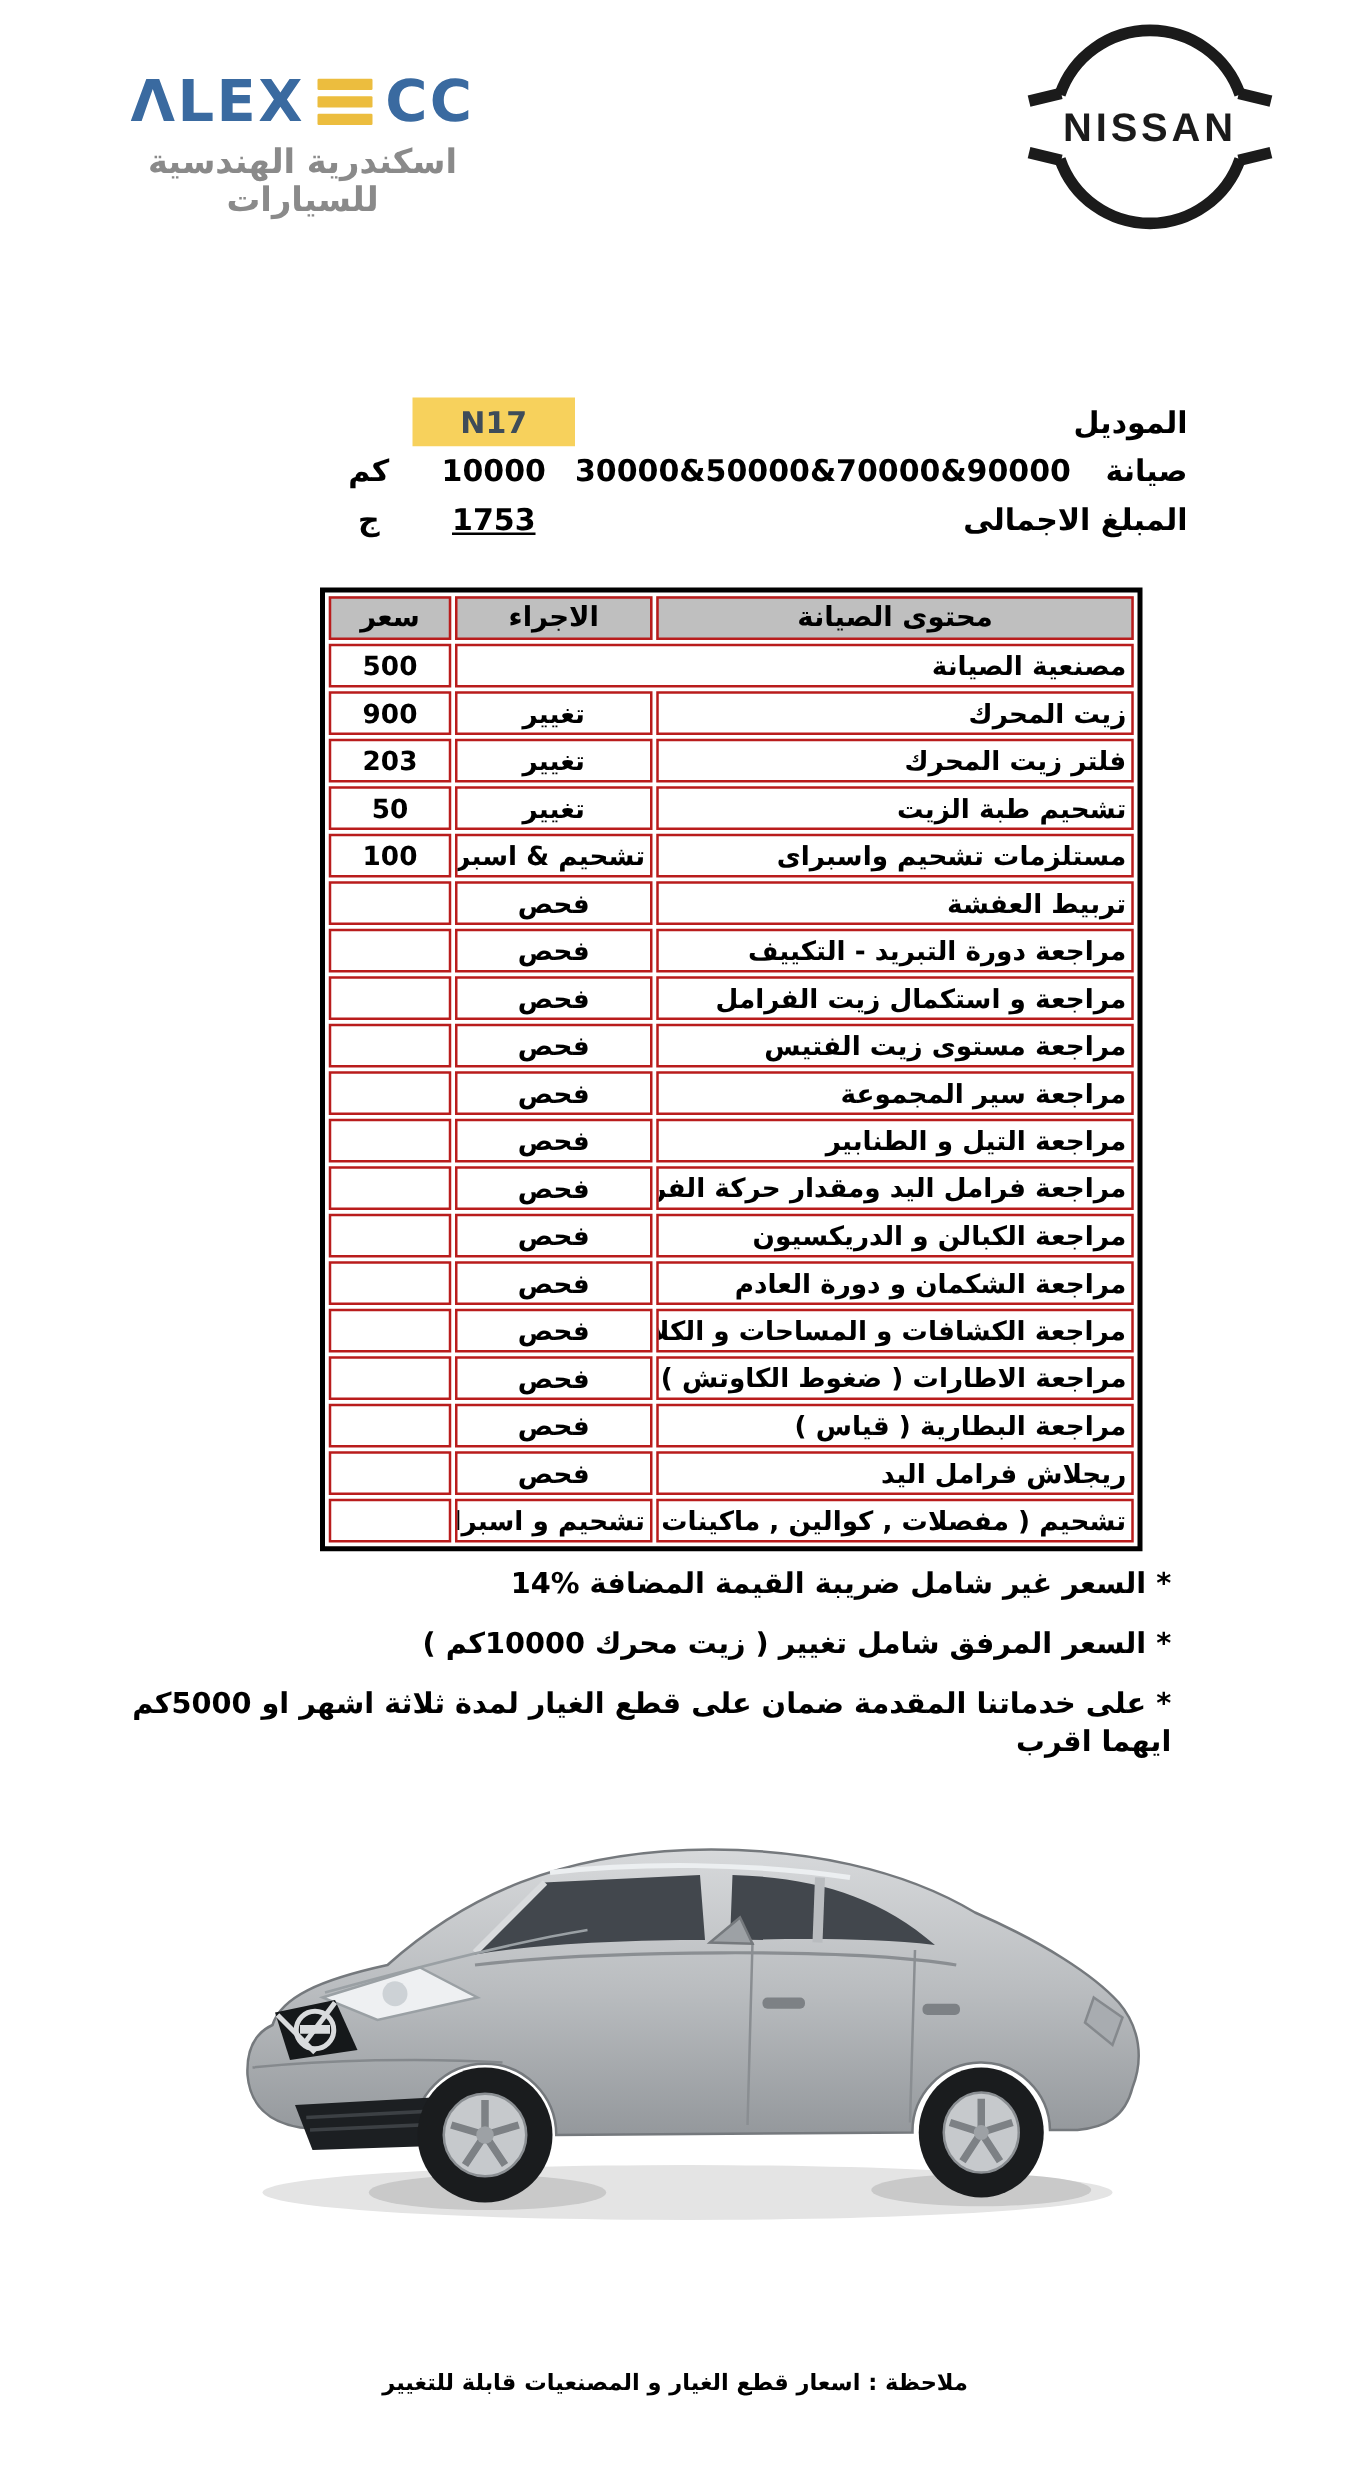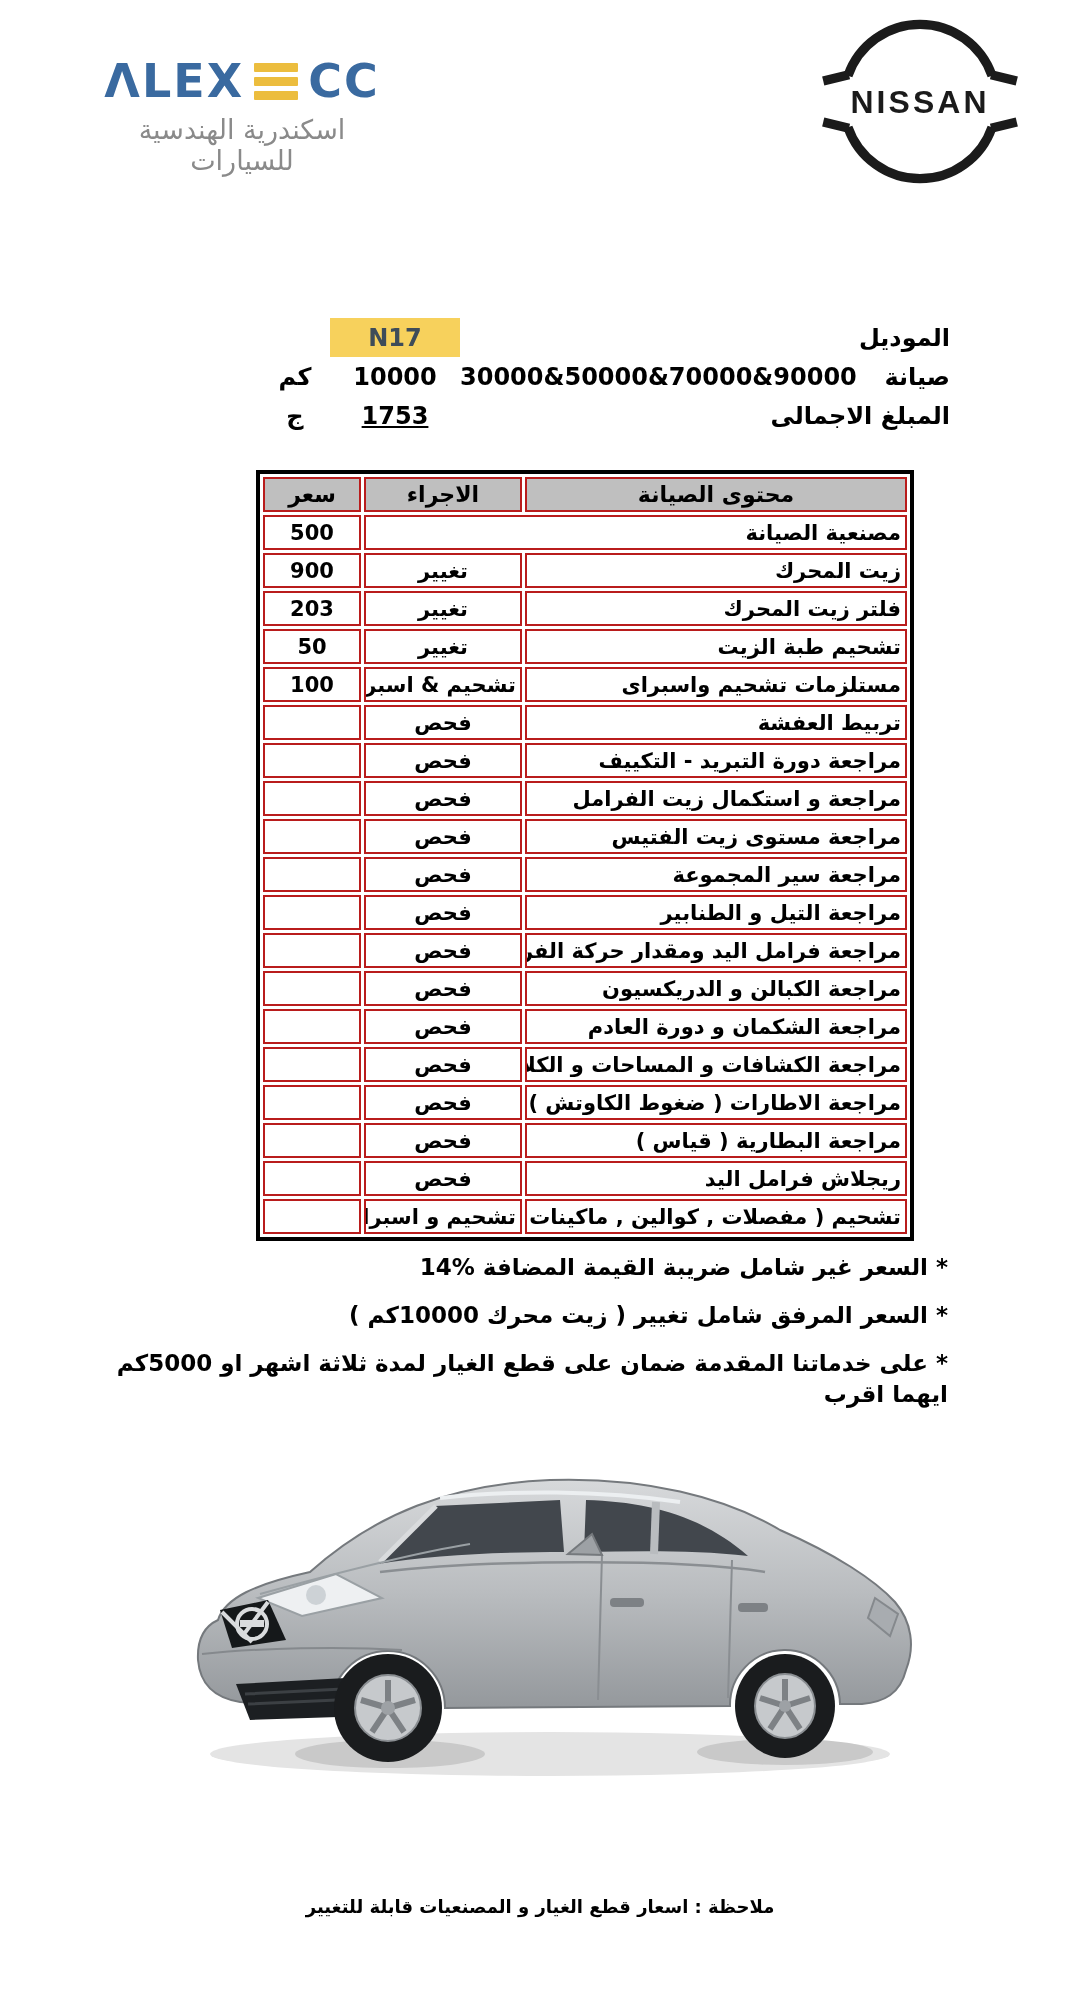--- a/index.html
+++ b/index.html
@@ -5,21 +5,21 @@
   html,body{margin:0;padding:0;background:#fff;}
   .page{position:relative;width:1080px;height:1993px;background:#ffffff;overflow:hidden;
         font-family:"DejaVu Sans",sans-serif;color:#000;}
 
   
   .brand{position:absolute;left:92px;top:58px;width:300px;text-align:center;}
   .brand-row{display:flex;align-items:center;justify-content:center;gap:6px;}
   .brand-word{font-size:46px;font-weight:bold;color:#3a6aa0;letter-spacing:2px;line-height:1;}
   .brand-bars{display:inline-flex;flex-direction:column;gap:5px;margin:0 4px;}
   .brand-bars i{display:block;width:44px;height:9px;background:#ecbd3e;border-radius:1px;}
-  .brand-sub{margin-top:10px;font-size:27px;font-weight:normal;color:#8a8a8a;direction:rtl;}
+  .brand-sub{margin-top:10px;font-size:27px;font-weight:bold;color:#8a8a8a;direction:rtl;}
 
   .nissan{position:absolute;left:795px;top:14px;width:250px;height:175px;}
 
   
   .title-bar{position:absolute;left:253px;top:247px;width:679px;height:55px;background:#dbdbdb;
              display:flex;align-items:center;justify-content:center;}
   .title-bar span{font-size:29px;font-weight:bold;direction:rtl;}
 
   
   .model-info{position:absolute;right:130px;top:318px;width:690px;direction:rtl;
@@ -36,21 +36,21 @@
   
   .sheet-table{position:absolute;left:256px;top:470px;width:650px;border:4px solid #000;
                border-collapse:separate;border-spacing:3px;direction:rtl;table-layout:fixed;background:#fff;}
   .sheet-table td,.sheet-table th{border:2px solid #b91c1c;height:31px;font-weight:bold;
                font-size:21px;padding:0 4px;overflow:hidden;white-space:nowrap;}
   .sheet-table th{background:#bfbfbf;font-size:22px;text-align:center;}
   .c-content{text-align:right;}
   .c-action,.c-price{text-align:center;}
 
   
-  .notes{position:absolute;right:132px;top:1252px;width:850px;direction:rtl;
+  .notes{position:absolute;right:143px;top:1252px;width:850px;direction:rtl;
          font-weight:bold;font-size:23px;}
   .note-line{margin-bottom:17px;line-height:1.35;}
 
   
   .car{position:absolute;left:140px;top:1402px;width:820px;height:400px;}
 
   
   .footer-note{position:absolute;left:0;top:1896px;width:1080px;text-align:center;direction:rtl;
                font-weight:bold;font-size:18px;}
 </style>

